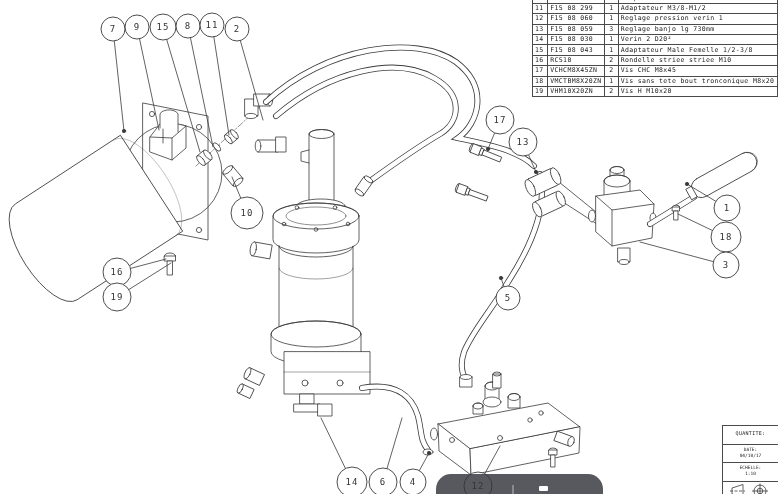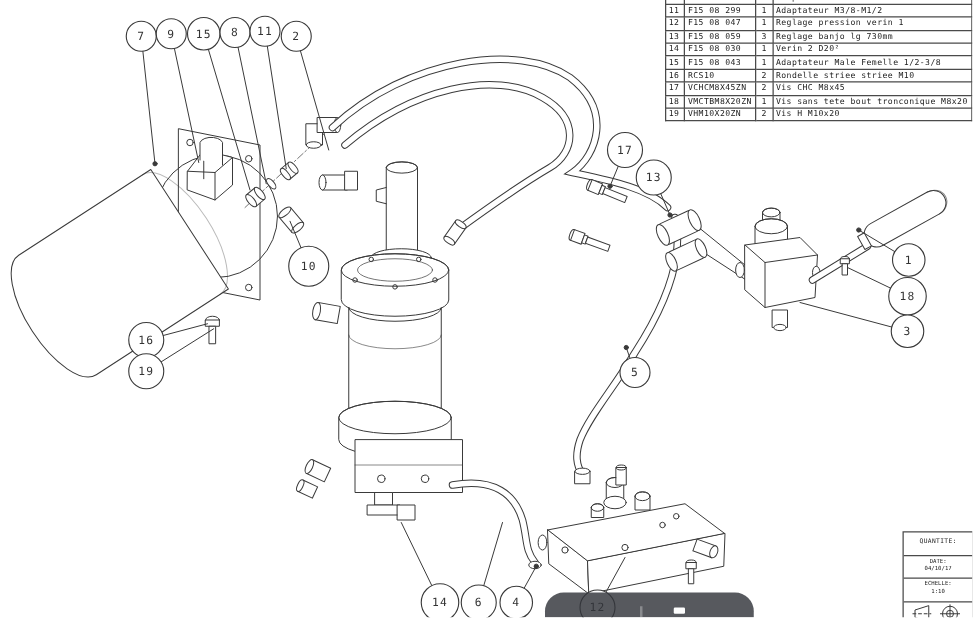--- a/index.html
+++ b/index.html
@@ -372,21 +372,21 @@
             <td class="col-desc">Adaptateur ...</td>
           </tr>
           <tr>
             <td class="col-item">11</td>
             <td class="col-part">F15 08 299</td>
             <td class="col-qty">1</td>
             <td class="col-desc">Adaptateur M3/8-M1/2</td>
           </tr>
           <tr>
             <td class="col-item">12</td>
-            <td class="col-part">F15 08 047</td>
+            <td class="col-part">F15 08 060</td>
             <td class="col-qty">1</td>
             <td class="col-desc">Reglage pression verin 1</td>
           </tr>
           <tr>
             <td class="col-item">13</td>
             <td class="col-part">F15 08 059</td>
             <td class="col-qty">3</td>
             <td class="col-desc">Reglage banjo lg 730mm</td>
           </tr>
           <tr>

